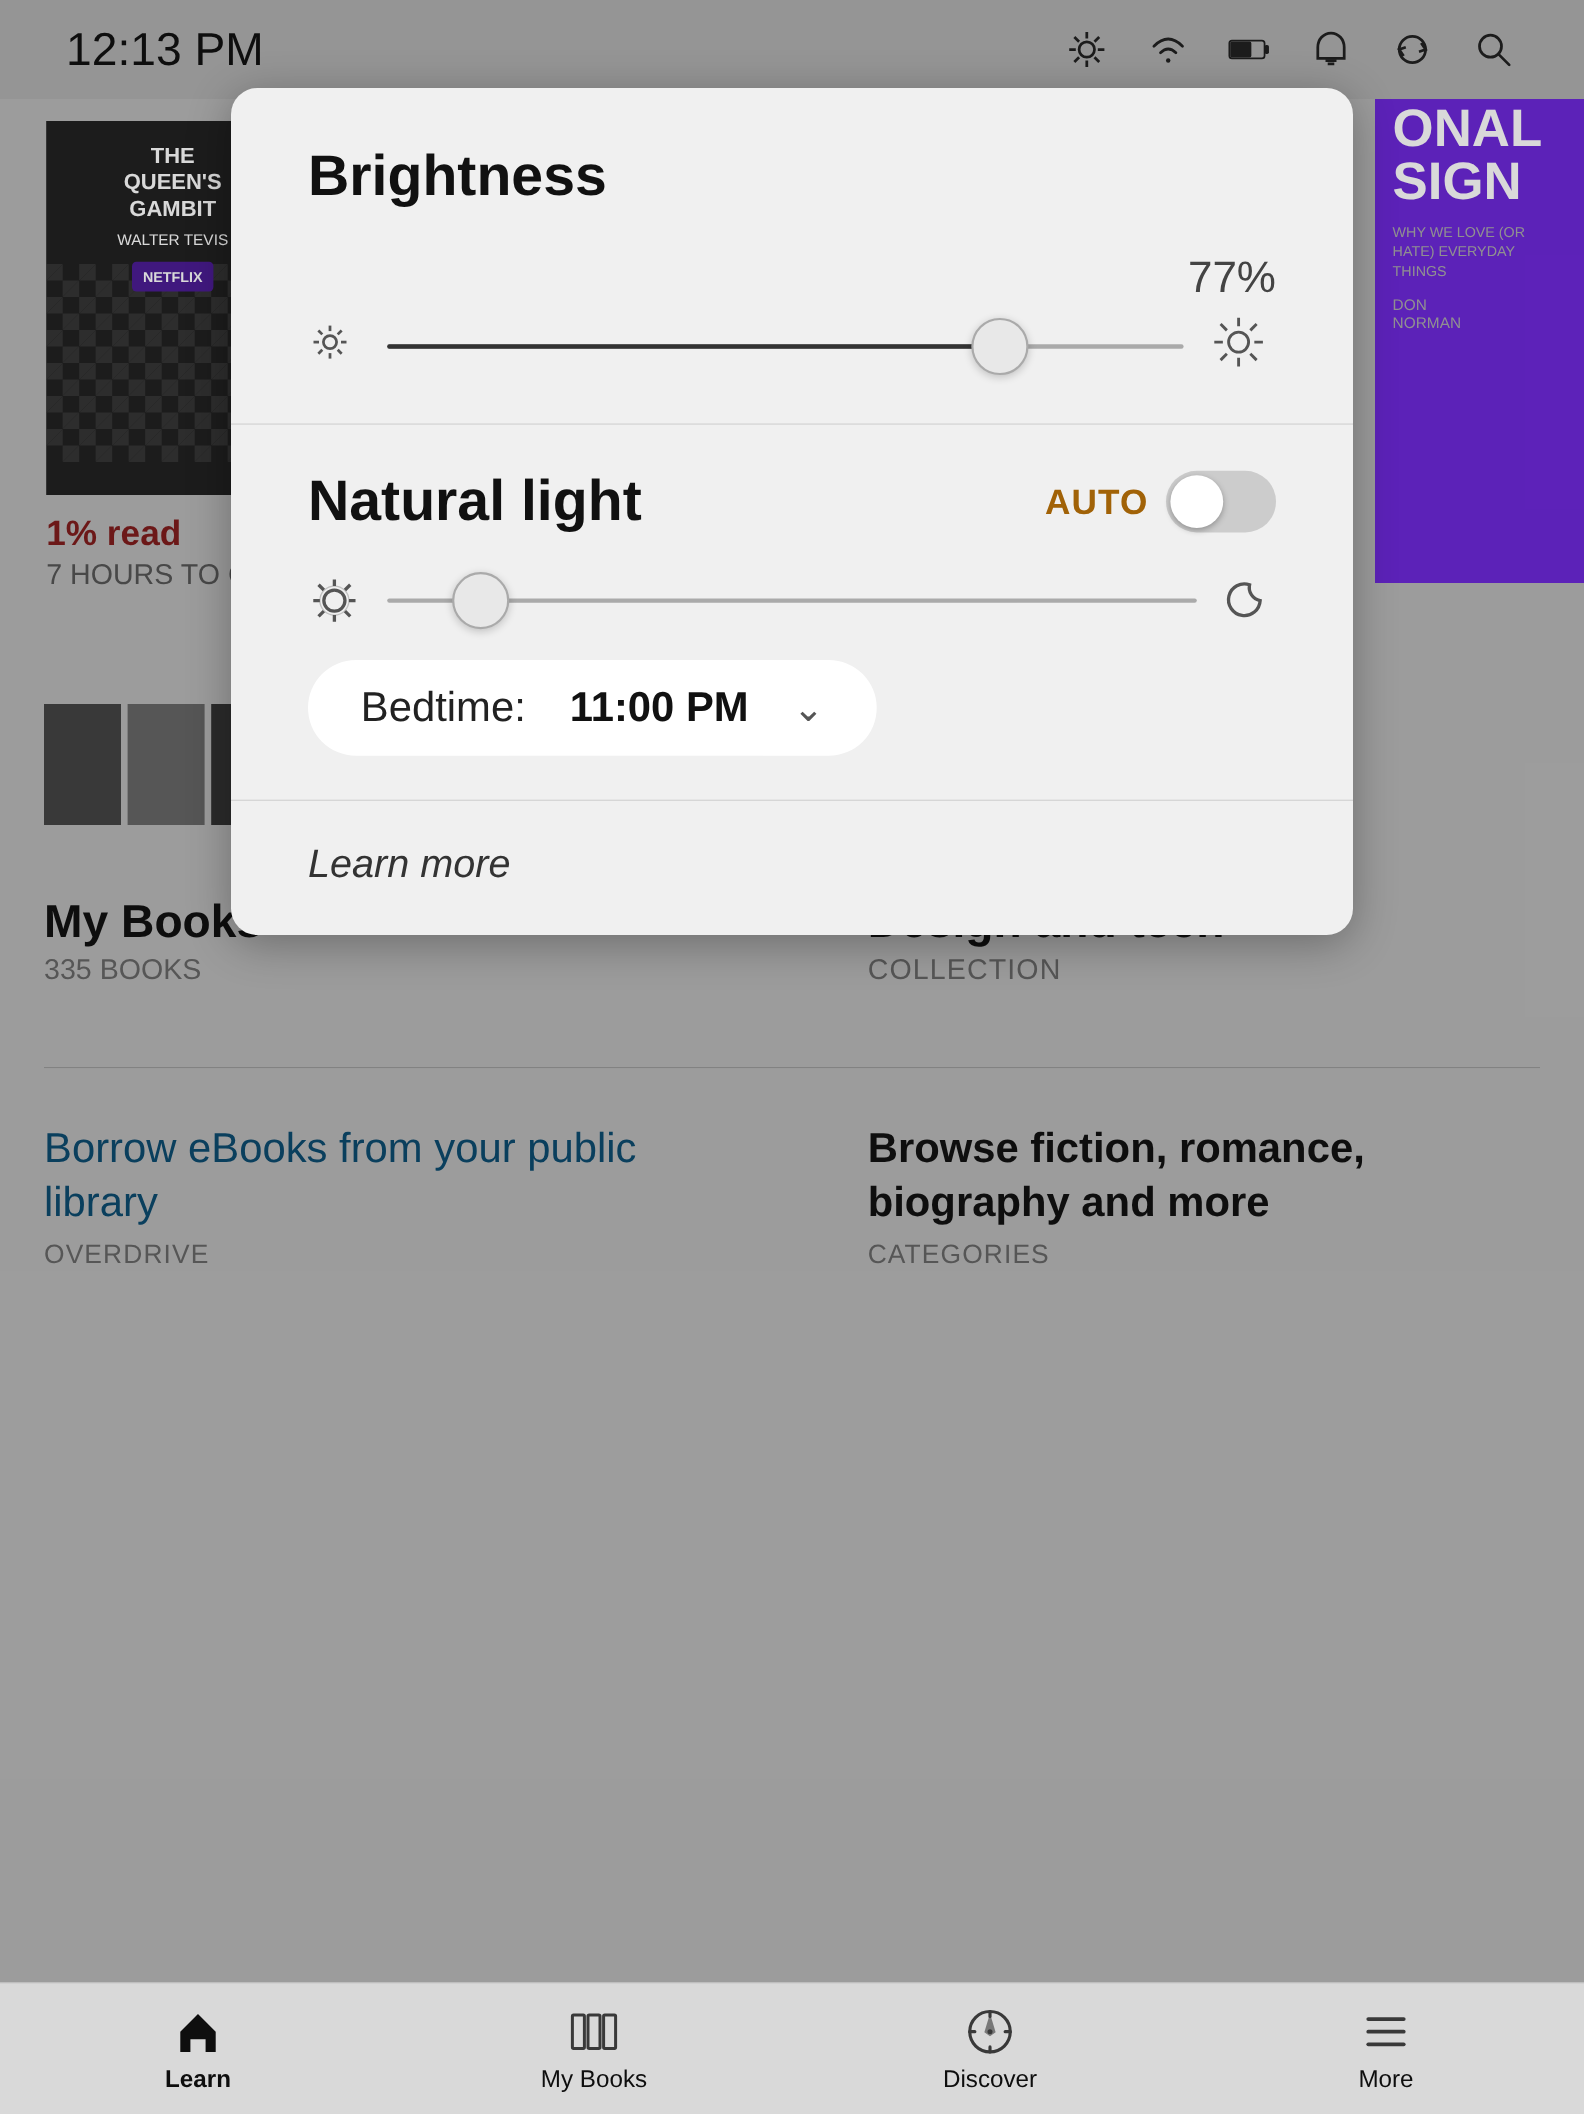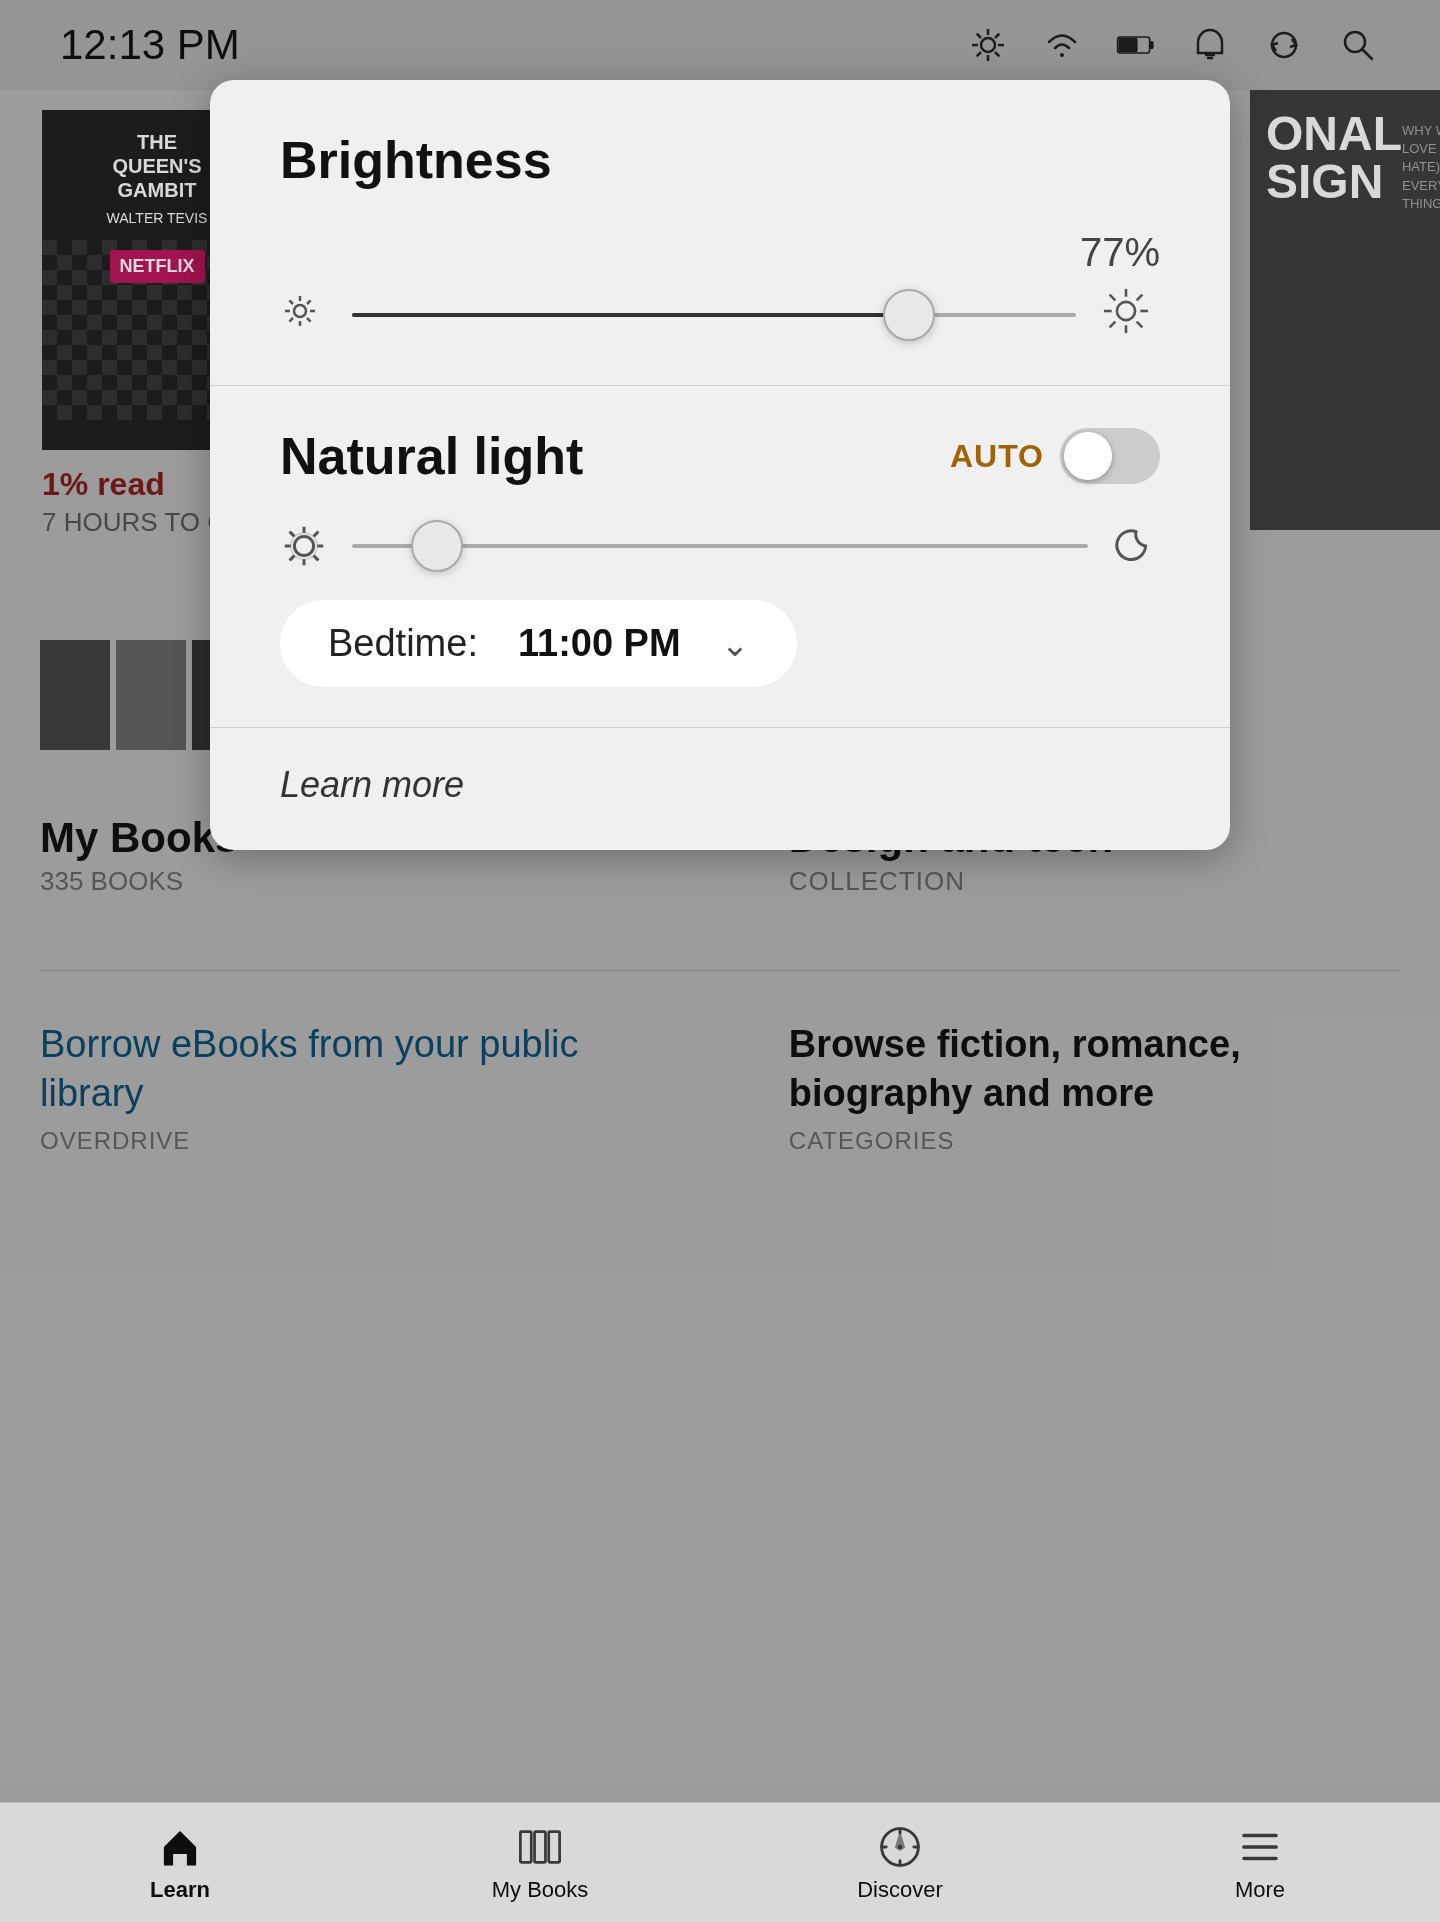--- a/index.html
+++ b/index.html
@@ -356,27 +356,27 @@
 </div>
 
 <div class="bg-content">
 
   <div style="position:absolute; left:30px; top:20px;padding-left:12px;">
     <div style="width:230px; height:340px; background:#222; display:flex; flex-direction:column; padding:20px 14px; color:white; position:relative; overflow:hidden;">
 
       <div style="position:absolute; bottom:30px; left:0; right:0; height:180px; background:linear-gradient(135deg, #555 25%, transparent 25%, transparent 75%, #555 75%), linear-gradient(135deg, #555 25%, transparent 25%, transparent 75%, #555 75%); background-size:30px 30px; background-position: 0 0, 15px 15px; opacity:0.4;"></div>
       <div style="font-size:20px; font-weight:800; line-height:1.2; text-align:center; position:relative; z-index:1;">THE<br>QUEEN'S<br>GAMBIT</div>
       <div style="font-size:14px; margin-top:8px; text-align:center; position:relative; z-index:1;">WALTER TEVIS</div>
-      <div style="margin-top:24px; background:#be185d; padding:6px 10px; border-radius:4px; font-size:18px; font-weight:800; text-align:center; position:relative; z-index:1; width:fit-content; margin-left:auto; margin-right:auto;">NETFLIX</div>
+      <div style="margin-top:12px; background:#4c1d95; padding:6px 10px; border-radius:4px; font-size:13px; font-weight:800; text-align:center; position:relative; z-index:1; width:fit-content; margin-left:auto; margin-right:auto;">NETFLIX</div>
     </div>
     <div style="margin-top:16px; font-size:32px; font-weight:700; color:#7f1d1d;">1% read</div>
     <div style="margin-top:4px; font-size:26px; color:#555;">7 HOURS TO GO</div>
   </div>
 
-  <div style="position:absolute; right:0; top:0; width:190px; height:440px; background:#404040; display:flex; flex-direction:row; padding:20px 16px; color:white;">
+  <div style="position:absolute; right:0; top:0; width:190px; height:440px; background:#6d28d9; display:flex; flex-direction:column; padding:4px 16px; color:white;">
     <div style="font-size:48px; font-weight:900; line-height:1; color:#fff;">ONAL<br>SIGN</div>
     <div style="font-size:13px; margin-top:12px; color:#aaa; line-height:1.4;">WHY WE LOVE (OR HATE) EVERYDAY THINGS</div>
     <div style="font-size:14px; margin-top:12px; color:#aaa;">DON<br>NORMAN</div>
   </div>
 
   <div style="position:absolute; top:530px; left:0; width:48%; padding:20px 40px;">
     <div style="display:flex; gap:6px; height:160px; overflow:hidden; margin-bottom:14px;">
       <div style="width:70px; height:110px; background:#444; flex-shrink:0;"></div>
       <div style="width:70px; height:110px; background:#666; flex-shrink:0;"></div>
       <div style="width:70px; height:110px; background:#333; flex-shrink:0;"></div>

